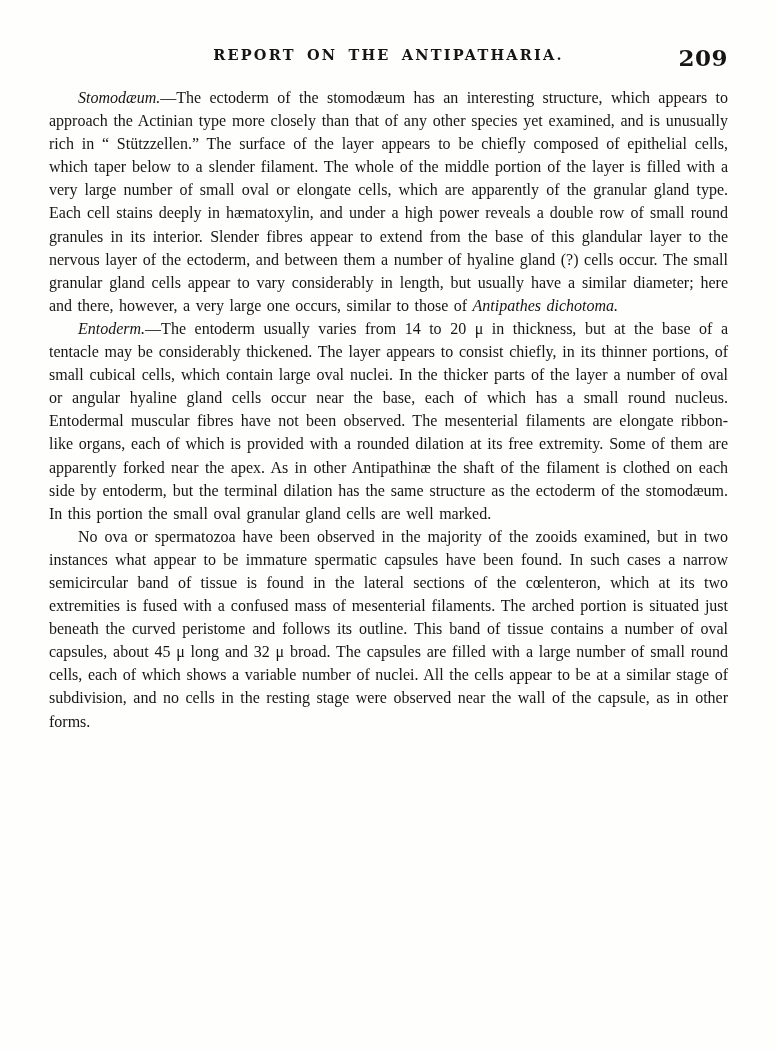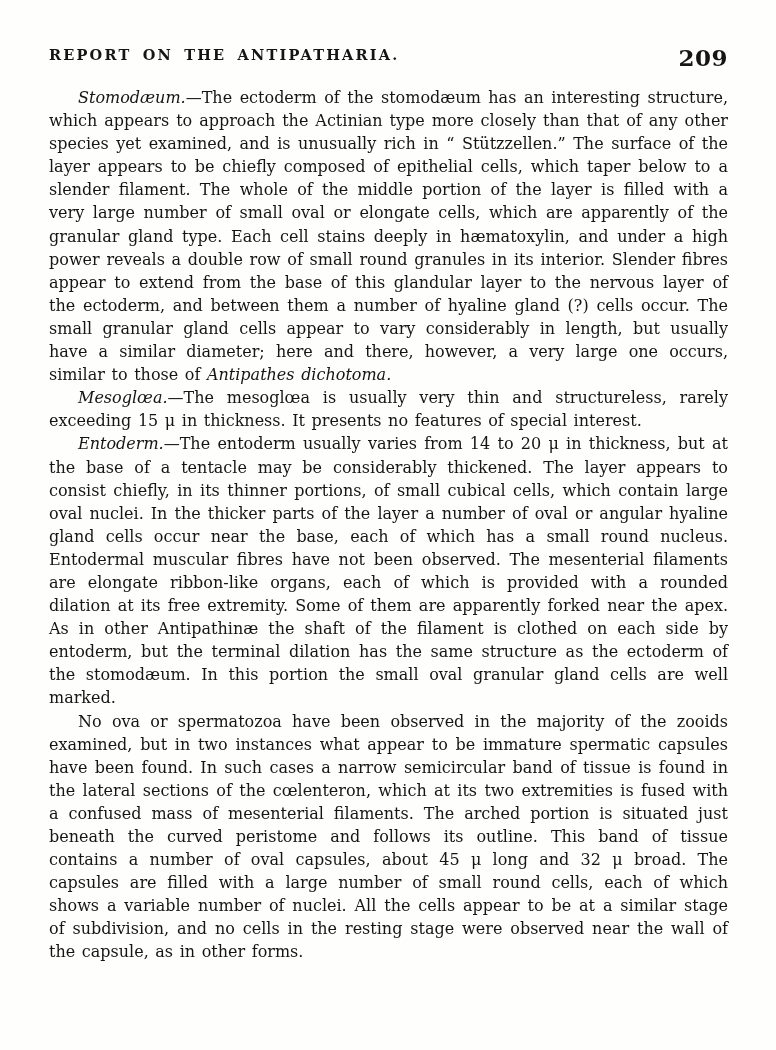--- a/index.html
+++ b/index.html
@@ -22,20 +22,21 @@
     position: absolute;
     top: 46px;
     left: 49px;
     right: 48px;
     height: 20px;
   }
   .running-title {
     position: absolute;
     left: 0;
     right: 0;
+    text-align: center;
     font-size: 14.5px;
     letter-spacing: 2.2px;
     word-spacing: 4px;
     font-weight: 600;
     white-space: nowrap;
   }
   .page-number {
     position: absolute;
     right: 0;
     top: -2px;
@@ -50,40 +51,40 @@
     width: 679px;
     font-size: 16px;
     line-height: 23.1px;
     text-align: justify;
     word-spacing: 1.5px;
   }
   .body-text p {
     margin: 0;
     padding: 0;
     text-indent: 29px;
+    font-family: Liberation Serif, serif;
   }
   .it {
     font-style: italic;
   }
 </style>
 </head>
 <body>
 
 <div class="page">
 
   <div class="running-header">
     <div class="running-title">REPORT ON THE ANTIPATHARIA.</div>
     <div class="page-number">209</div>
   </div>
 
   <div class="body-text">
 
     <p><span class="it">Stomodæum.</span><span>—The ectoderm of the stomodæum has an interesting structure, which appears to approach the Actinian type more closely than that of any other species yet examined, and is unusually rich in “ Stützzellen.”  The surface of the layer appears to be chiefly composed of epithelial cells, which taper below to a slender filament.  The whole of the middle portion of the layer is filled with a very large number of small oval or elongate cells, which are apparently of the granular gland type.  Each cell stains deeply in hæmatoxylin, and under a high power reveals a double row of small round granules in its interior.  Slender fibres appear to extend from the base of this glandular layer to the nervous layer of the ectoderm, and between them a number of hyaline gland (?) cells occur.  The small granular gland cells appear to vary considerably in length, but usually have a similar diameter; here and there, however, a very large one occurs, similar to those of </span><span class="it">Antipathes dichotoma.</span></p>
 
-    <p><span class="it">Mesoglœa.</span><span>—The mesoglœa is usually very thin and structureless, rarely exceeding 15 μ in thickness.  It presents no features of special interest.</span></p>
 
     <p><span class="it">Entoderm.</span><span>—The entoderm usually varies from 14 to 20 μ in thickness, but at the base of a tentacle may be considerably thickened.  The layer appears to consist chiefly, in its thinner portions, of small cubical cells, which contain large oval nuclei.  In the thicker parts of the layer a number of oval or angular hyaline gland cells occur near the base, each of which has a small round nucleus.  Entodermal muscular fibres have not been observed.  The mesenterial filaments are elongate ribbon-like organs, each of which is provided with a rounded dilation at its free extremity.  Some of them are apparently forked near the apex.  As in other Antipathinæ the shaft of the filament is clothed on each side by entoderm, but the terminal dilation has the same structure as the ectoderm of the stomodæum.  In this portion the small oval granular gland cells are well marked.</span></p>
 
     <p><span>No ova or spermatozoa have been observed in the majority of the zooids examined, but in two instances what appear to be immature spermatic capsules have been found.  In such cases a narrow semicircular band of tissue is found in the lateral sections of the cœlenteron, which at its two extremities is fused with a confused mass of mesenterial filaments.  The arched portion is situated just beneath the curved peristome and follows its outline.  This band of tissue contains a number of oval capsules, about 45 μ long and 32 μ broad.  The capsules are filled with a large number of small round cells, each of which shows a variable number of nuclei.  All the cells appear to be at a similar stage of subdivision, and no cells in the resting stage were observed near the wall of the capsule, as in other forms.</span></p>
 
   </div>
 
 </div>
 
 </body></html>

